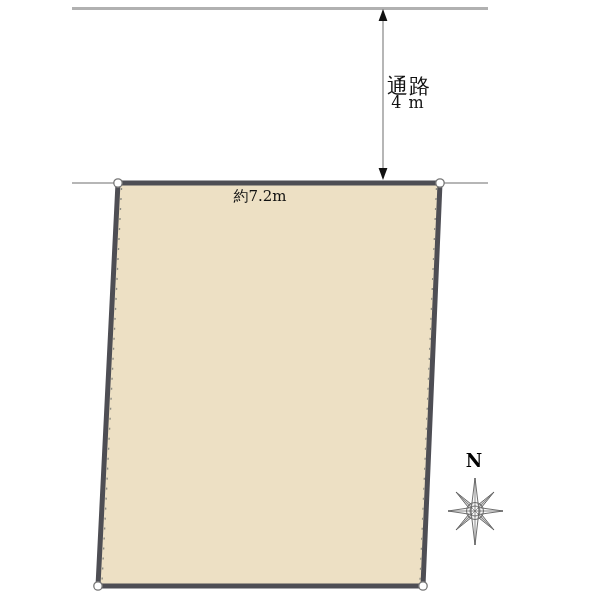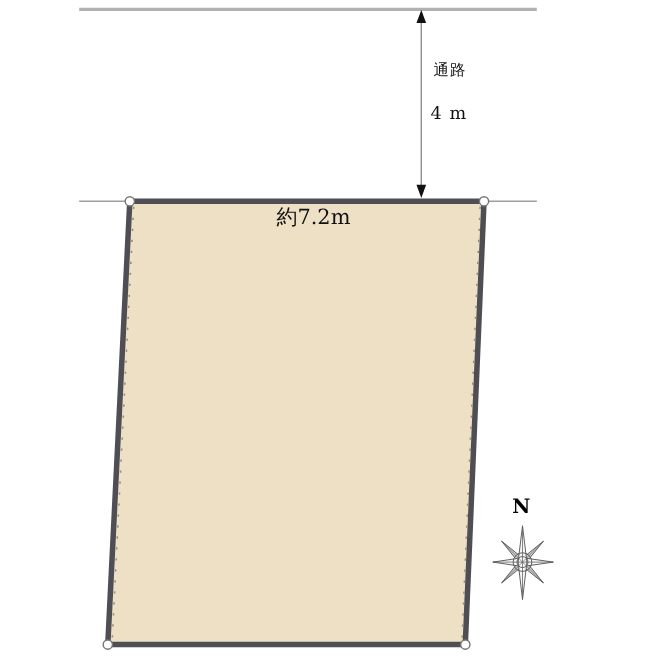--- a/index.html
+++ b/index.html
@@ -23,35 +23,34 @@
   .lbl {
     position: absolute;
     color: #111111;
     white-space: nowrap;
     transform: translateX(-50%);
     text-align: center;
     line-height: 1;
   }
   .lbl-passage {
     left: 409px;
-    top: 58px;
-    font-size: 14px;
+    top: 76px;
+    font-size: 21px;
     letter-spacing: 1px;
-    font-family: Liberation Mono, monospace;
   }
   .lbl-passage-value {
     left: 408px;
     top: 95px;
     font-size: 16px;
     letter-spacing: 1px;
   }
   .lbl-frontage {
-    left: 285px;
+    left: 260px;
     top: 189px;
-    font-size: 19px;
+    font-size: 15px;
   }
   .lbl-north {
     left: 474px;
     top: 452px;
     font-size: 18px;
     font-weight: bold;
     color: #000000;
   }
 </style>
 </head>

